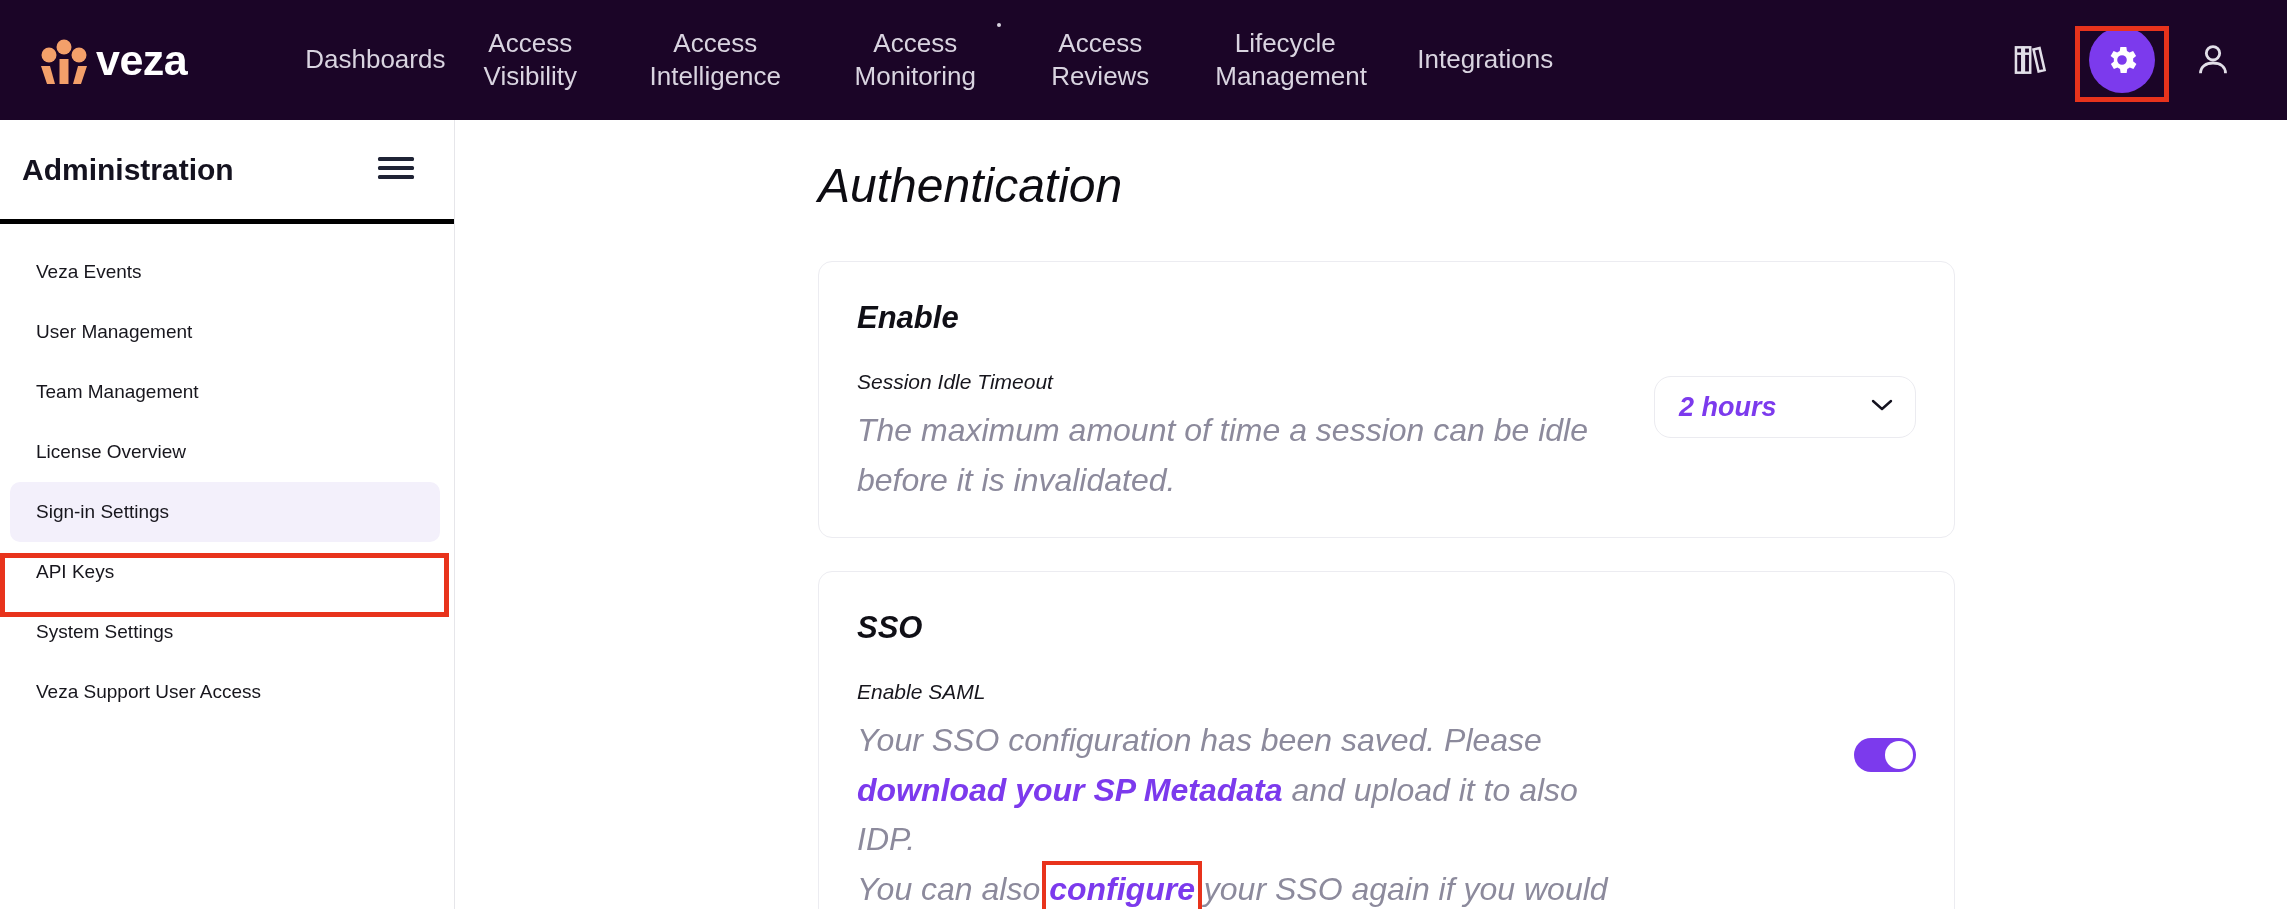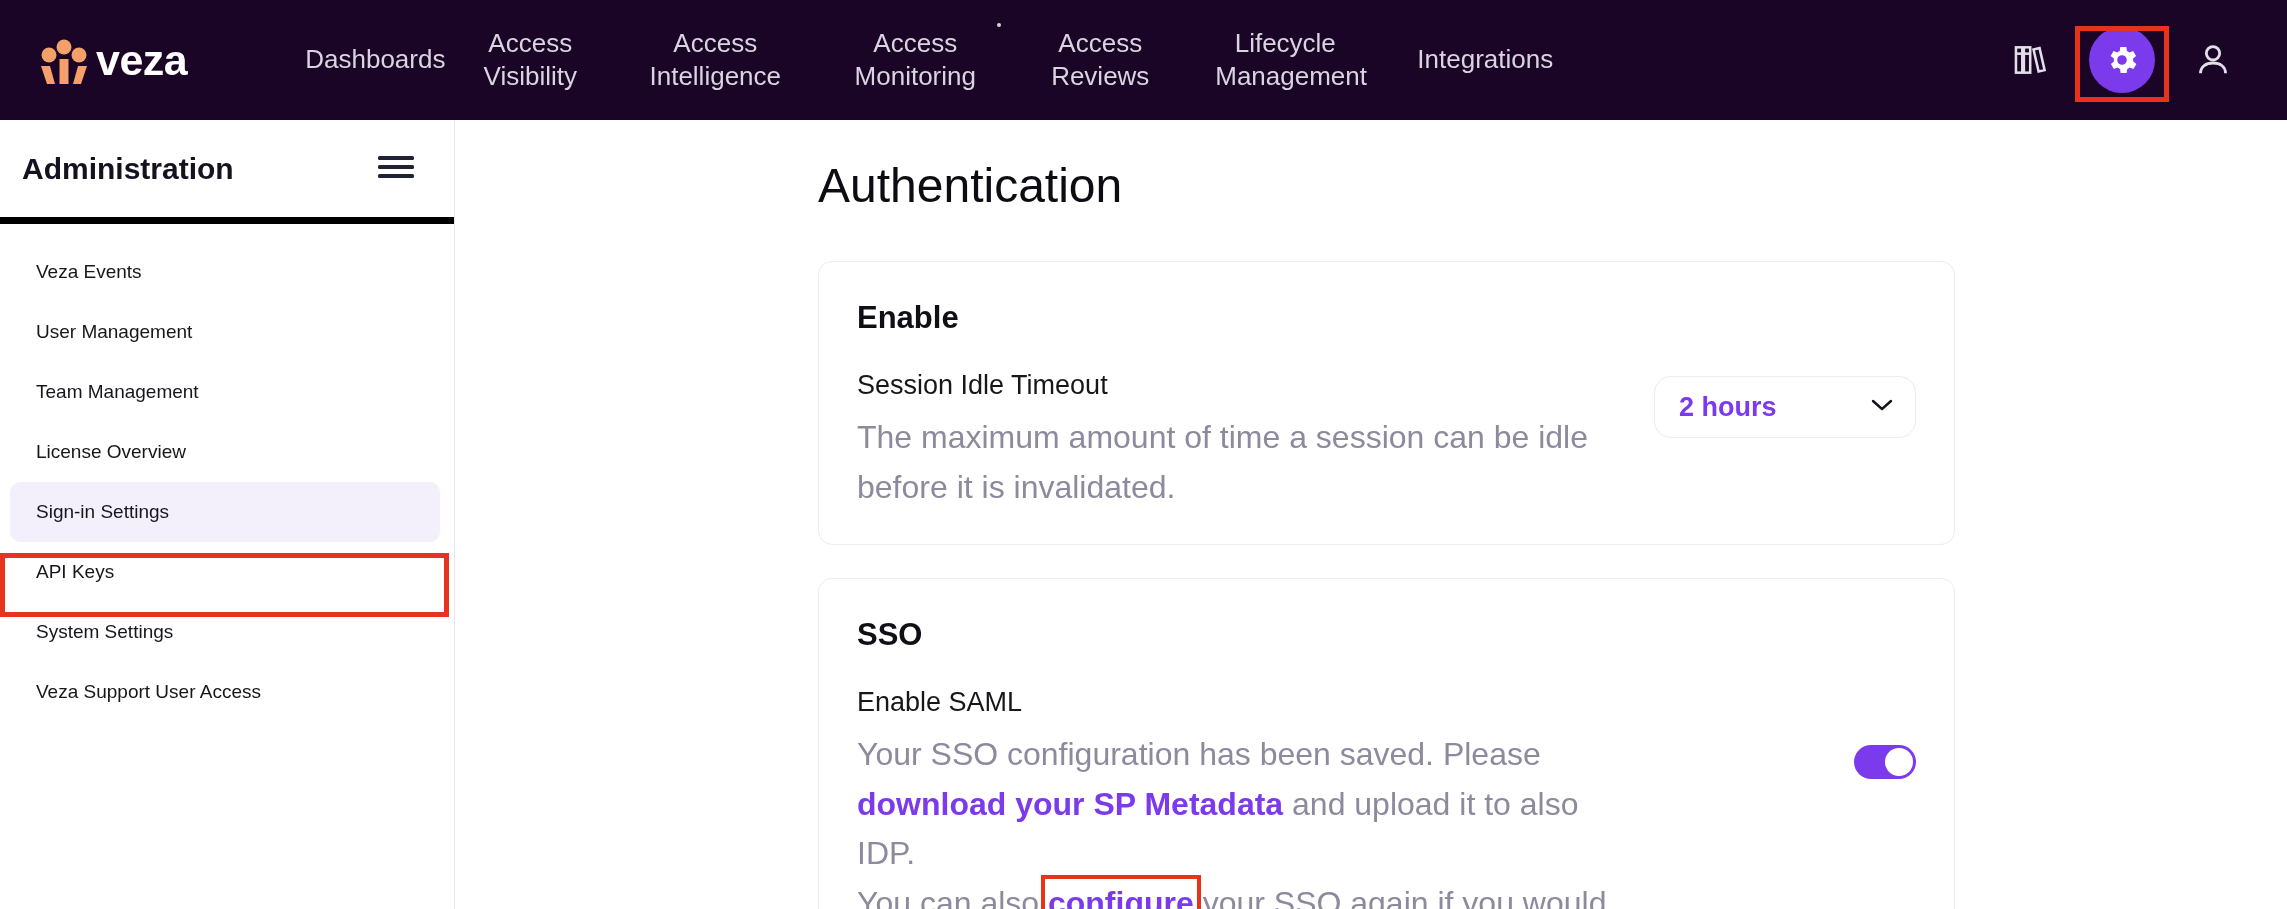--- a/index.html
+++ b/index.html
@@ -106,21 +106,21 @@
     height: 789px;
     background: #ffffff;
     border-right: 1px solid #e6e6ea;
   }
   .sidebar-head {
     height: 104px;
     display: flex;
     align-items: center;
     justify-content: space-between;
     padding: 0 38px 0 22px;
-    border-bottom: 7px solid #000000;
+    border-bottom: 5px solid #000000;
   }
   .sidebar-title {
     font-size: 30px;
     font-weight: bold;
     color: #14121f;
   }
   .hamburger { display: block; cursor: pointer; }
 
   .sidebar-list { padding-top: 18px; position: relative; }
   .sidebar-item {
@@ -146,20 +146,21 @@
   }
 
   
   .main {
     position: absolute;
     top: 120px; left: 456px;
     width: 1728px;
     height: 789px;
     background: #ffffff;
     overflow: hidden;
+    font-style: italic;
   }
   .page-title {
     font-size: 48px;
     color: #0d0c12;
     margin: 38px 0 0 362px;
     font-weight: normal;
   }
 
   .card {
     margin-left: 362px;
@@ -177,21 +178,21 @@
     margin-bottom: 34px;
   }
   .row {
     display: flex;
     align-items: flex-start;
     justify-content: space-between;
     gap: 26px;
   }
   .row-text { flex: 1 1 auto; max-width: 760px; }
   .field-label {
-    font-size: 27px;
+    font-size: 21px;
     color: #17161d;
     margin-bottom: 12px;
   }
   .field-desc {
     font-size: 32px;
     line-height: 1.55;
     color: #8c8a9c;
   }
   .field-desc .lnk {
     color: #7c3aed;

